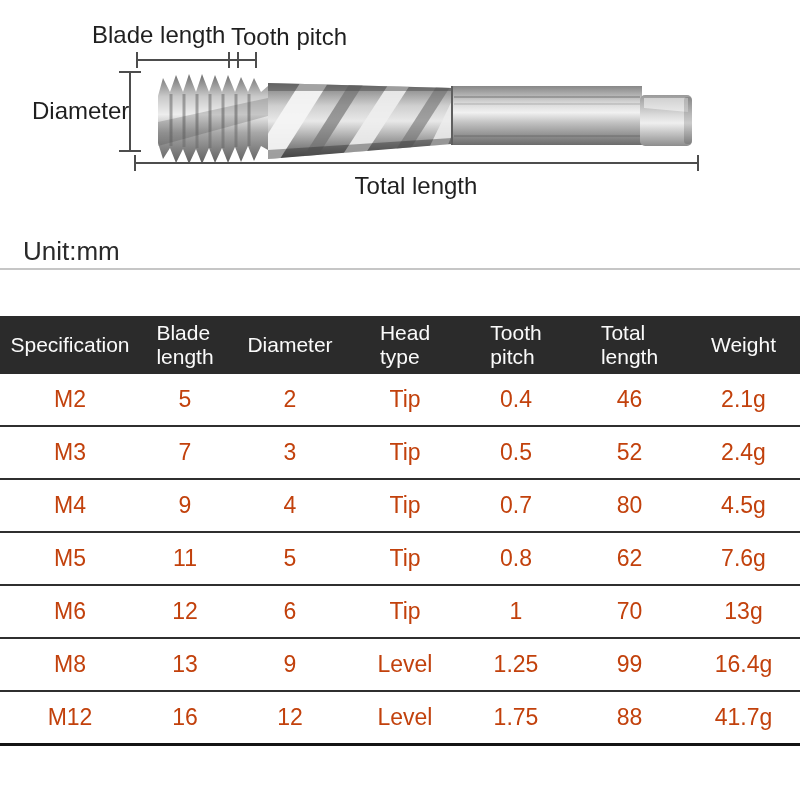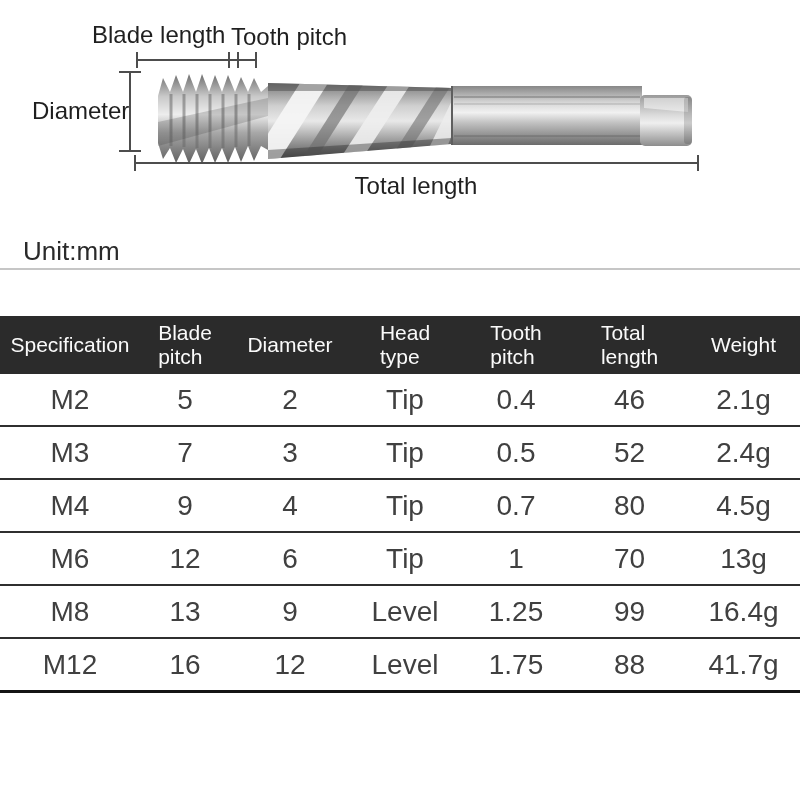--- a/index.html
+++ b/index.html
@@ -10,21 +10,21 @@
   .lbl-blade{left:92px;top:21px;}
   .lbl-tooth{left:231px;top:23px;}
   .lbl-diameter{left:32px;top:97px;}
   .lbl-total{left:340px;top:172px;width:152px;text-align:center;}
   .unit-label{position:absolute;left:23px;top:236px;font-size:26px;color:#2a2a2a;}
   .table-top-rule{position:absolute;left:0;top:268px;width:800px;height:2px;background:#c6c6c6;}
   table.spec{position:absolute;left:0;top:272px;width:800px;border-collapse:collapse;table-layout:fixed;margin-top:44px;}
   table.spec th{background:#2b2b2b;color:#fafafa;font-weight:normal;font-size:21px;height:58px;
                 text-align:center;vertical-align:middle;padding:0;line-height:1.12;}
   table.spec th .hlines{display:inline-block;text-align:left;white-space:pre-line;}
-  table.spec td{height:51px;text-align:center;vertical-align:middle;font-size:28px;color:#404040;
+  table.spec td{height:51px;text-align:center;vertical-align:middle;font-size:23px;color:#c2410c;
                 border-bottom:2px solid #2f2f2f;padding:0;}
   table.spec tbody tr:last-child td{border-bottom:3px solid #141414;}
   .footer{position:absolute;left:0;top:756px;width:800px;height:44px;margin-top:17px;}
   .watermark{position:absolute;left:50%;top:10px;transform:translateX(-52%);font-size:26px;
              letter-spacing:2px;color:rgba(140,140,140,0.30);white-space:nowrap;}
   .conversion{position:relative;text-align:center;font-size:24px;color:#191919;padding-top:7px;}
 </style>
 </head>
 <body>
 
@@ -143,21 +143,21 @@
         <col style="width:120px">
       <col style="width:110px">
         <col style="width:112px">
         <col style="width:115px">
         <col style="width:113px">
     </colgroup>
     <thead>
       <tr>
         <th><span class="hlines">Specification</span></th>
         <th><span class="hlines">Blade
-pitch</span></th>
+length</span></th>
         <th><span class="hlines">Diameter</span></th>
         <th><span class="hlines">Head
 type</span></th>
         <th><span class="hlines">Tooth
 pitch</span></th>
         <th><span class="hlines">Total
 length</span></th>
         <th><span class="hlines">Weight</span></th>
       </tr>
     </thead>
@@ -183,20 +183,29 @@
       <tr>
         <td>M4</td>
         <td>9</td>
         <td>4</td>
         <td>Tip</td>
         <td>0.7</td>
         <td>80</td>
         <td>4.5g</td>
       </tr>
       <tr>
+        <td>M5</td>
+        <td>11</td>
+        <td>5</td>
+        <td>Tip</td>
+        <td>0.8</td>
+        <td>62</td>
+        <td>7.6g</td>
+      </tr>
+      <tr>
         <td>M6</td>
         <td>12</td>
         <td>6</td>
         <td>Tip</td>
         <td>1</td>
         <td>70</td>
         <td>13g</td>
       </tr>
       <tr>
         <td>M8</td>

